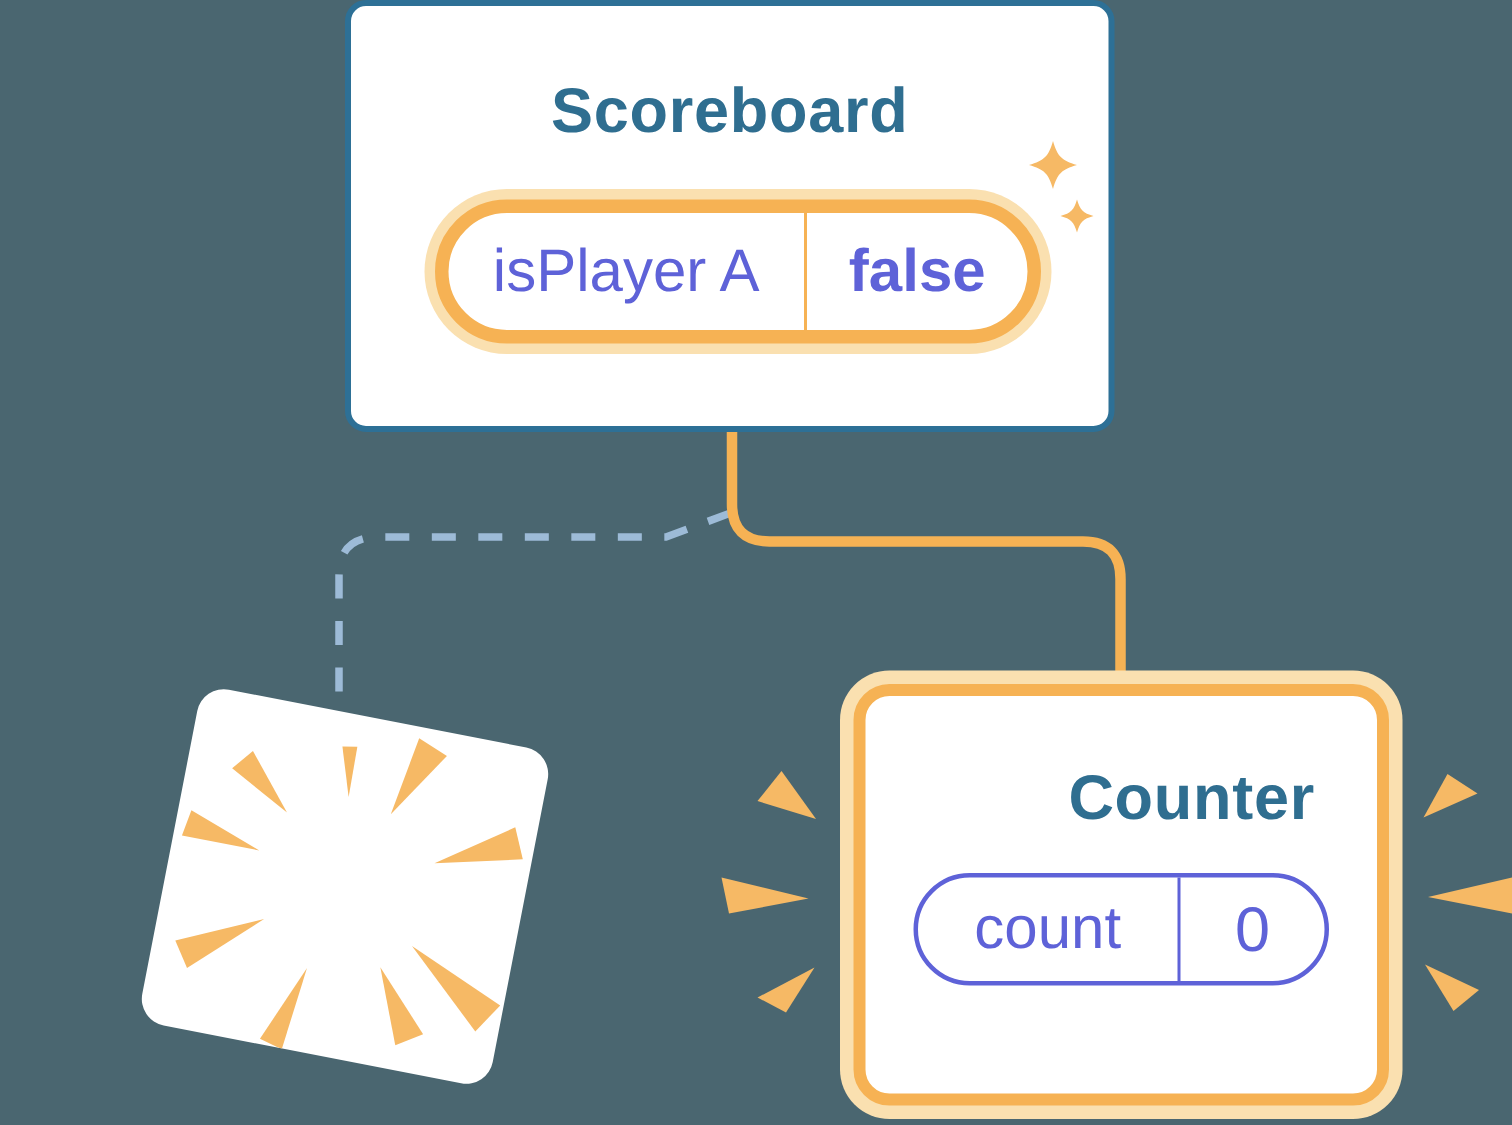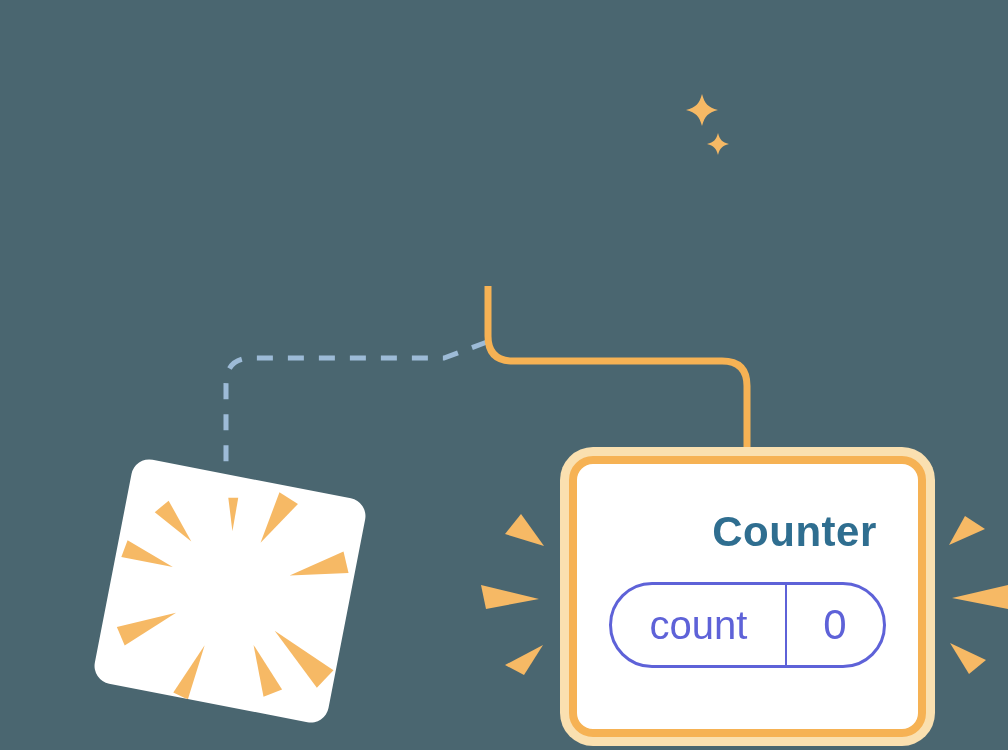--- a/index.html
+++ b/index.html
@@ -52,21 +52,21 @@
   .destroyed svg{position:absolute;left:0;top:0;}
 
   
   .counter{
     left:569px;top:456px;width:357px;height:281px;
     border:8px solid #F6B254;border-radius:24px;
     box-shadow:0 0 0 9px #FAE0B0;
   }
   .counter .card-title{top:44px;margin-left:47px;}
   .pill-purple{
-    left:32px;top:118px;width:277px;height:86px;
+    left:32px;top:118px;width:277px;height:75px;
     border:3px solid #5E62D8;border-radius:52px;text-align:right;
   }
   .pill-purple .pill-key{
     width:173px;border-right:2px solid #5E62D8;
     display:flex;align-items:center;justify-content:center;
     color:#5E62D8;font-size:40px;
   }
   .pill-purple .pill-value{
     flex:1;display:flex;align-items:center;justify-content:center;
     color:#5E62D8;font-size:42px;
@@ -79,20 +79,27 @@
 </head>
 <body>
 
 <div class="stage">
 
   <svg class="layer under" viewBox="0 0 1008 750">
     <path class="stroke-dashed" d="M487,342 L444,358 L252,358 Q226,358 226,384 L226,464"></path>
     <path class="stroke-orange" d="M488,286 L488,336 Q488,361 513,361 L722,361 Q747,361 747,386 L747,460"></path>
   </svg>
 
+  <div class="card scoreboard">
+    <div class="card-title">Scoreboard</div>
+    <div class="state-pill pill-orange">
+      <span class="pill-key">isPlayer A</span>
+      <span class="pill-value">false</span>
+    </div>
+  </div>
 
   <div class="card destroyed">
     <svg width="238" height="228" viewBox="0 0 238 228">
       <polygon class="ray" points="110,55 109.3,20.9 99.5,22.7"></polygon>
       <polygon class="ray" points="139.8,60.9 169.1,15.6 148.7,7.6"></polygon>
       <polygon class="ray" points="71.6,72.9 41.5,37.0 30.1,51.0"></polygon>
       <polygon class="ray" points="174.6,87.4 231.9,73.6 222.9,53.6"></polygon>
       <polygon class="ray" points="58.3,101.3 8.8,83.7 5.8,101.3"></polygon>
       <polygon class="ray" points="170.4,144.4 222.7,192.3 235.7,172.1"></polygon>
       <polygon class="ray" points="70.2,145.6 14.8,170.9 26.0,187.5"></polygon>

